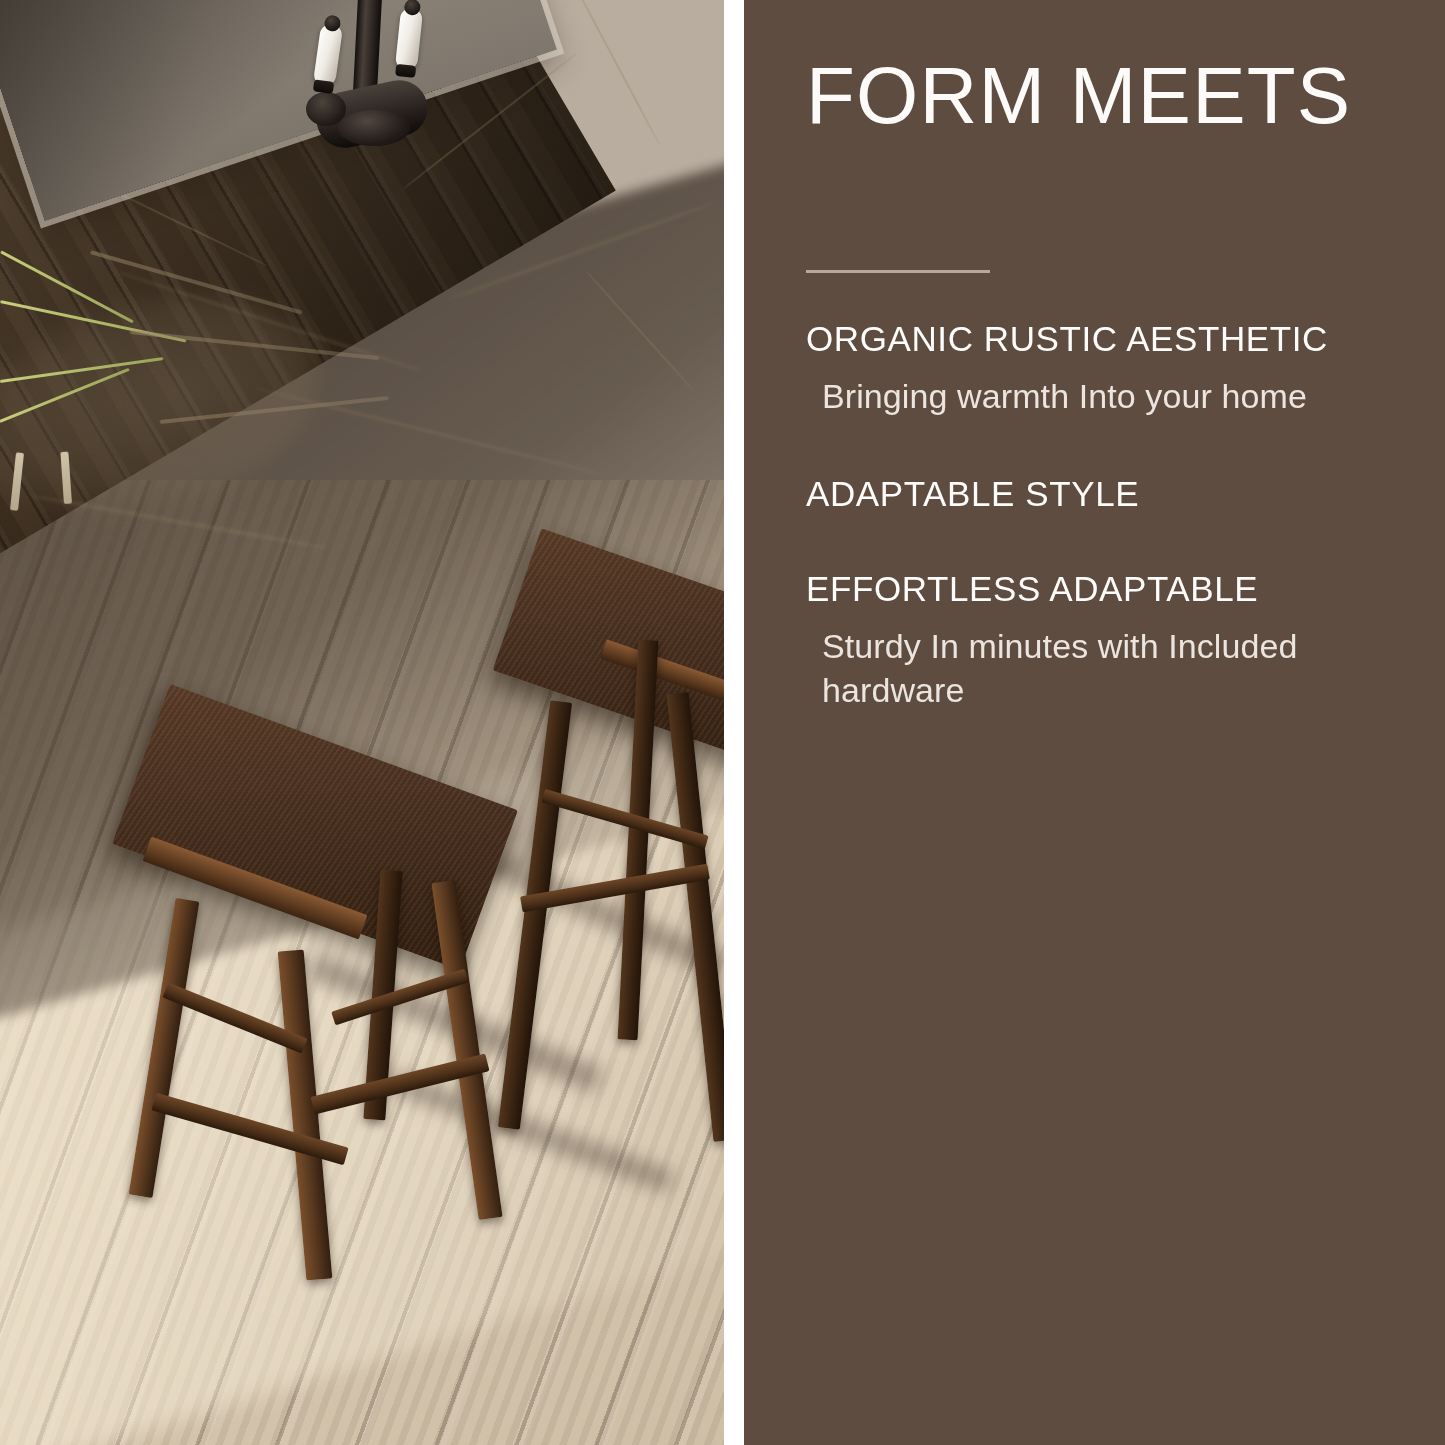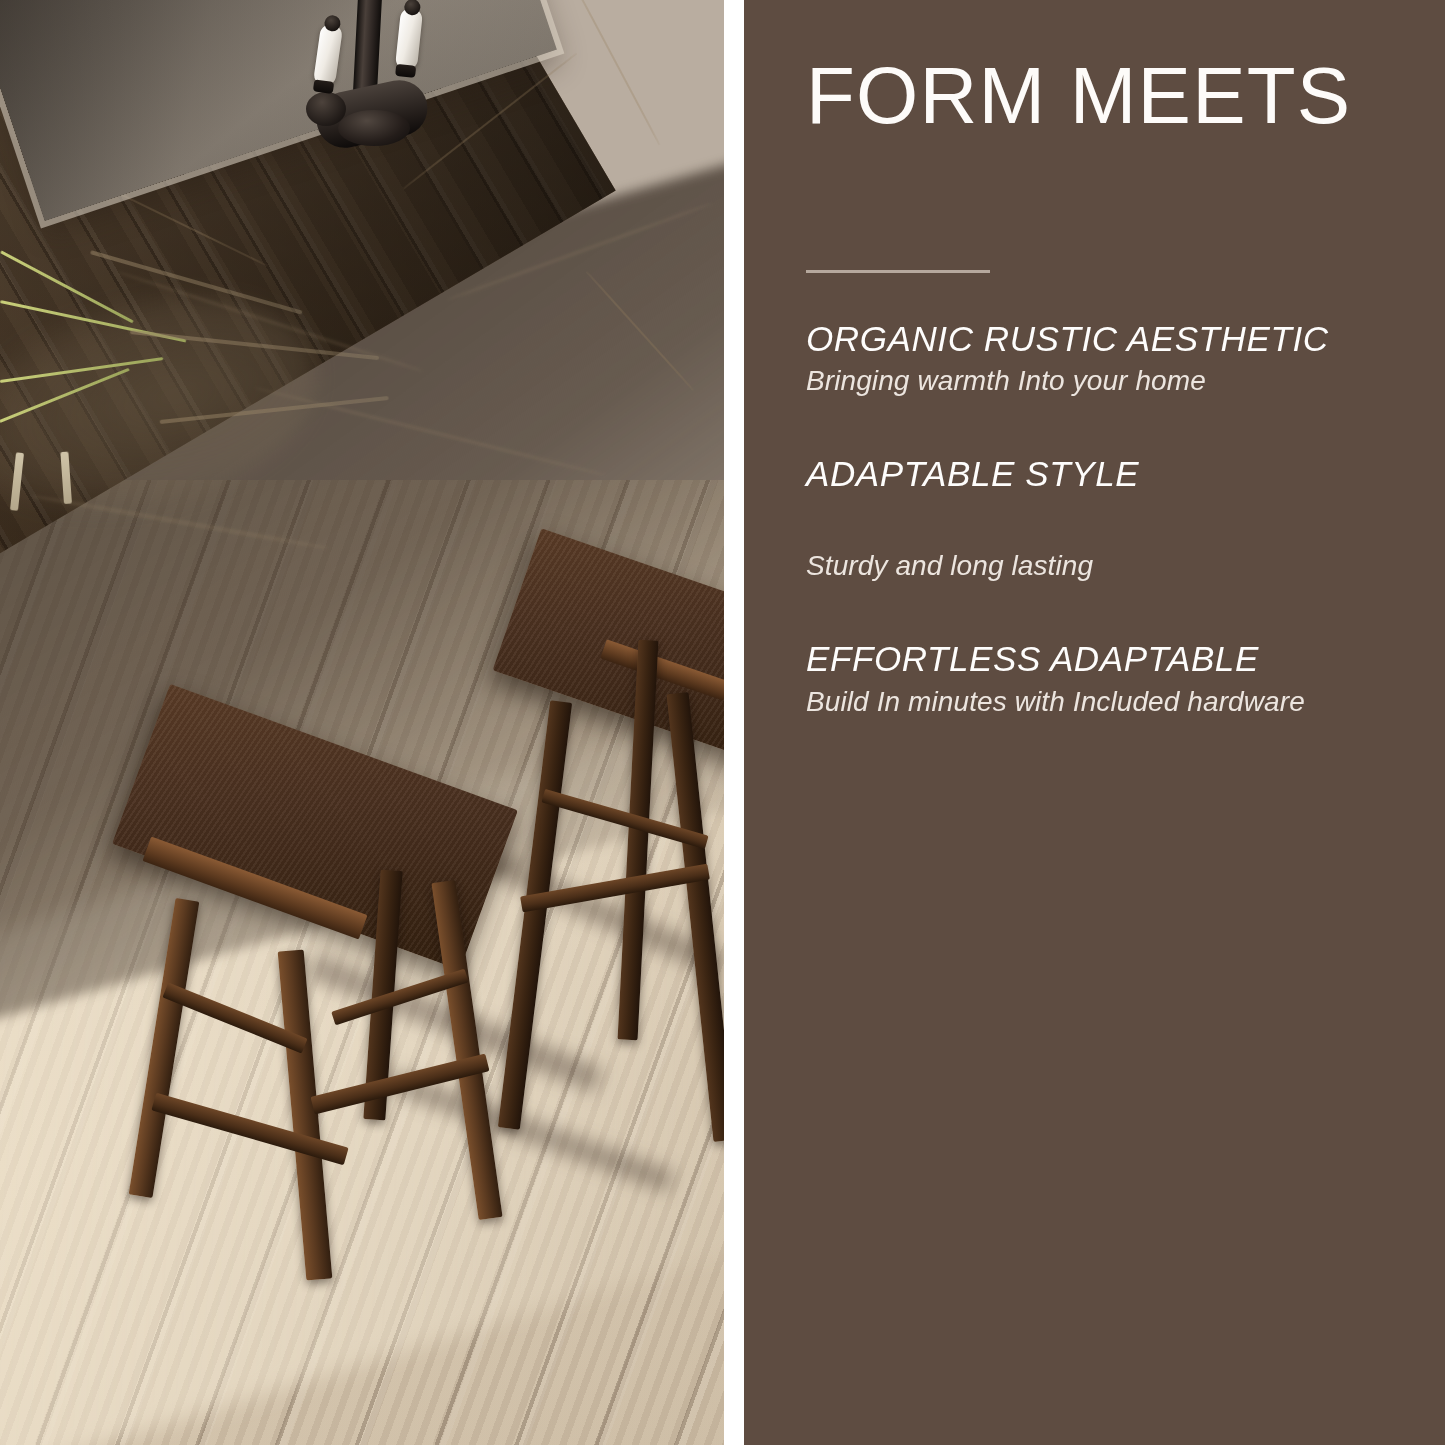--- a/index.html
+++ b/index.html
@@ -104,24 +104,24 @@
   .leg.dark{background:linear-gradient(90deg,#53351d 0%,#3a2412 50%,#22140a 100%);}
   .rung{position:absolute;border-radius:2px;background:linear-gradient(180deg,#6d4627 0%,#4a2e18 60%,#2b1a0c 100%);}
 
   
   .panel{position:absolute;left:744px;top:0;width:721px;height:1445px;background:#5e4c41;}
   .headline{position:absolute;left:62px;top:50px;width:600px;color:#fdfbf9;
     font-size:80px;line-height:1.14;font-weight:300;letter-spacing:1.2px;}
   .rule{position:absolute;left:62px;top:270px;width:184px;height:3px;background:#b6a89d;}
 
   .features{position:absolute;left:62px;top:318px;width:620px;}
-  .feature{margin-bottom:54px;font-style:italic;}
+  .feature{margin-bottom:54px;}
   .feature:last-child{margin-bottom:0;}
   .f-title{color:#fefdfc;font-size:35px;line-height:1.18;font-weight:300;letter-spacing:.6px;margin:0 0 4px 0;}
-  .f-sub{color:#ece5df;font-size:28px;line-height:1.28;font-weight:300;letter-spacing:.1px;margin:0;}
+  .f-sub{color:#ece5df;font-size:34px;line-height:1.28;font-weight:300;letter-spacing:.1px;margin:16px;}
 </style>
 </head>
 <body>
 
 <div class="canvas">
 
   <div class="photo">
 
     <div class="floor"></div>
     <div class="sun-wedge"></div>
@@ -216,27 +216,26 @@
       <div class="feature">
         <p class="f-title">ORGANIC RUSTIC AESTHETIC</p>
         <p class="f-sub">Bringing warmth Into your home</p>
       </div>
 
       <div class="feature">
         <p class="f-title">ADAPTABLE STYLE</p>
       </div>
 
       <div class="feature">
-        <p class="f-sub">Sturdy and long lasting</p>
       </div>
 
       <div class="feature">
       </div>
 
       <div class="feature">
         <p class="f-title">EFFORTLESS ADAPTABLE</p>
-        <p class="f-sub">Build In minutes with Included hardware</p>
+        <p class="f-sub">Sturdy In minutes with Included hardware</p>
       </div>
 
     </div>
   </div>
 
 </div>
 
 </body></html>

